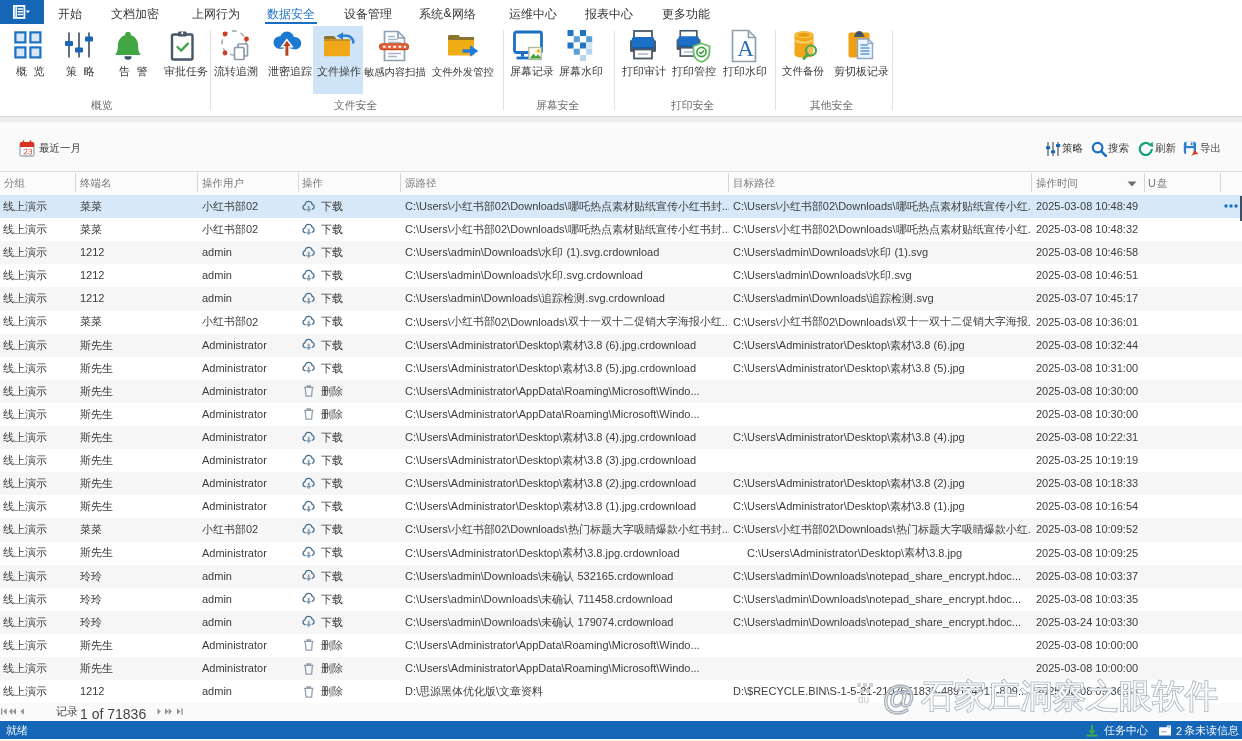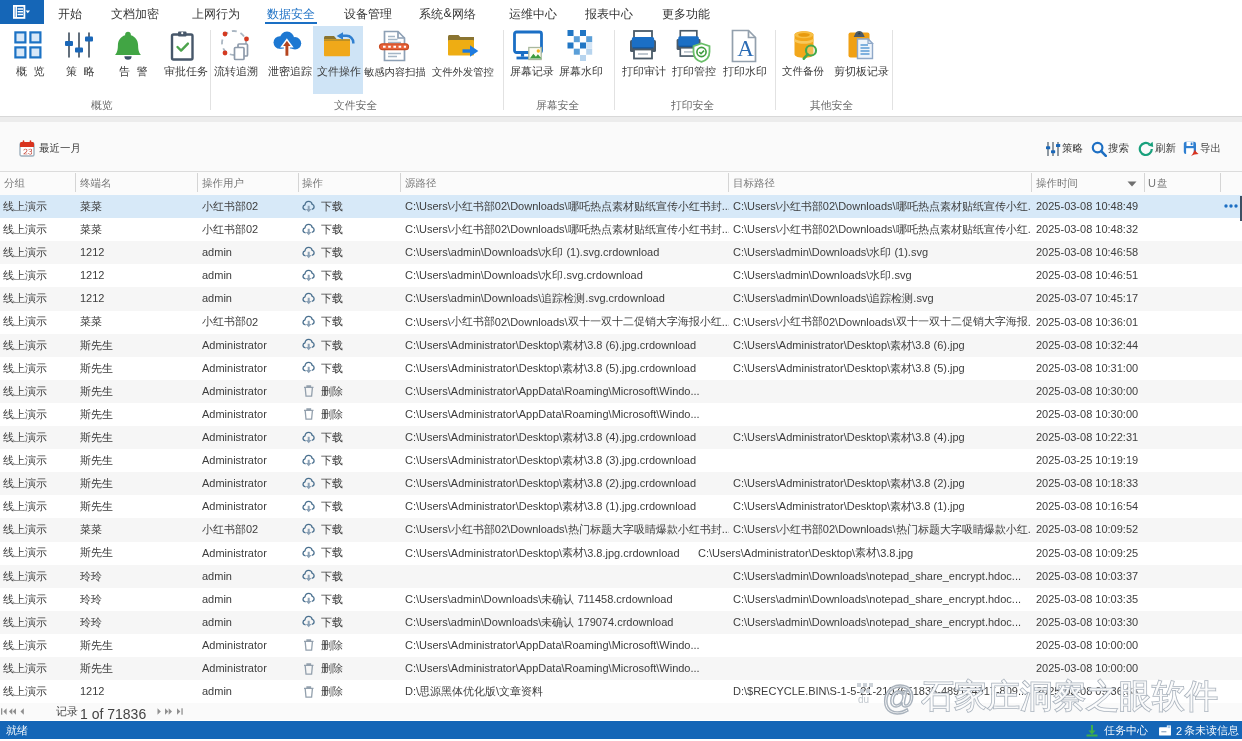--- a/index.html
+++ b/index.html
@@ -697,39 +697,42 @@
       <span class="c" style="left:202px">Administrator</span>
       <span class="c" style="left:302px"><svg style="vertical-align:-2.5px" width="13" height="13" viewBox="0 0 13 13">
           <path d="M3.6 9.8C2.1 9.7 1 8.6 1 7.3c0-1.2.8-2.2 2-2.5.3-1.9 1.8-3.4 3.6-3.4 1.8 0 3.3 1.3 3.6 3 1.1.2 1.9 1.2 1.9 2.4 0 1.3-1 2.4-2.3 2.5" fill="none" stroke="#4a708f" stroke-width="1.3"></path>
 <path fill="#8ba1b6" d="M5.7 5.8h2v3.3h1.9L6.7 12.2 3.8 9.1h1.9z"></path>
 </svg><span style="display:inline-block;width:6px"></span><svg style="vertical-align:-3.22px;" width="22.0" height="13.3" viewBox="0 -940 2048 1240">
           <use href="#r49" fill="#3d3d3d"></use>
         </svg></span>
       <span class="c clip" style="left:405px;width:324px">C:\Users\Administrator\Desktop\<svg style="vertical-align:-3.22px;" width="22.0" height="13.3" viewBox="0 -940 2048 1240">
           <use href="#r57" fill="#3d3d3d"></use>
         </svg>\3.8.jpg.crdownload</span>
-      <span class="c clip" style="left:698px;width:298px">C:\Users\Administrator\Desktop\<svg style="vertical-align:-3.22px;" width="22.0" height="13.3" viewBox="0 -940 2048 1240">
+      <span class="c clip" style="left:747px;width:298px">C:\Users\Administrator\Desktop\<svg style="vertical-align:-3.22px;" width="22.0" height="13.3" viewBox="0 -940 2048 1240">
           <use href="#r57" fill="#3d3d3d"></use>
         </svg>\3.8.jpg</span>
       <span class="c" style="left:1036px">2025-03-08 10:09:25</span>
     </div>
     <div class="row" style="top:564.6px;background:#f6f6f6">
       <span class="c" style="left:3px"><svg style="vertical-align:-3.22px;" width="44.0" height="13.3" viewBox="0 -940 4096 1240">
           <use href="#r46" fill="#3d3d3d"></use>
         </svg></span>
       <span class="c" style="left:80px"><svg style="vertical-align:-3.22px;" width="22.0" height="13.3" viewBox="0 -940 2048 1240">
           <use href="#r61" fill="#3d3d3d"></use>
         </svg></span>
       <span class="c" style="left:202px">admin</span>
       <span class="c" style="left:302px"><svg style="vertical-align:-2.5px" width="13" height="13" viewBox="0 0 13 13">
           <path d="M3.6 9.8C2.1 9.7 1 8.6 1 7.3c0-1.2.8-2.2 2-2.5.3-1.9 1.8-3.4 3.6-3.4 1.8 0 3.3 1.3 3.6 3 1.1.2 1.9 1.2 1.9 2.4 0 1.3-1 2.4-2.3 2.5" fill="none" stroke="#4a708f" stroke-width="1.3"></path>
 <path fill="#8ba1b6" d="M5.7 5.8h2v3.3h1.9L6.7 12.2 3.8 9.1h1.9z"></path>
 </svg><span style="display:inline-block;width:6px"></span><svg style="vertical-align:-3.22px;" width="22.0" height="13.3" viewBox="0 -940 2048 1240">
           <use href="#r49" fill="#3d3d3d"></use>
         </svg></span>
+      <span class="c clip" style="left:405px;width:324px">C:\Users\admin\Downloads\<svg style="vertical-align:-3.22px;" width="33.0" height="13.3" viewBox="0 -940 3072 1240">
+          <use href="#r62" fill="#3d3d3d"></use>
+        </svg> 532165.crdownload</span>
       <span class="c clip" style="left:733px;width:298px">C:\Users\admin\Downloads\notepad_share_encrypt.hdoc...</span>
       <span class="c" style="left:1036px">2025-03-08 10:03:37</span>
     </div>
     <div class="row" style="top:587.7px;background:#ffffff">
       <span class="c" style="left:3px"><svg style="vertical-align:-3.22px;" width="44.0" height="13.3" viewBox="0 -940 4096 1240">
           <use href="#r46" fill="#3d3d3d"></use>
         </svg></span>
       <span class="c" style="left:80px"><svg style="vertical-align:-3.22px;" width="22.0" height="13.3" viewBox="0 -940 2048 1240">
           <use href="#r61" fill="#3d3d3d"></use>
         </svg></span>
@@ -757,21 +760,21 @@
       <span class="c" style="left:302px"><svg style="vertical-align:-2.5px" width="13" height="13" viewBox="0 0 13 13">
           <path d="M3.6 9.8C2.1 9.7 1 8.6 1 7.3c0-1.2.8-2.2 2-2.5.3-1.9 1.8-3.4 3.6-3.4 1.8 0 3.3 1.3 3.6 3 1.1.2 1.9 1.2 1.9 2.4 0 1.3-1 2.4-2.3 2.5" fill="none" stroke="#4a708f" stroke-width="1.3"></path>
 <path fill="#8ba1b6" d="M5.7 5.8h2v3.3h1.9L6.7 12.2 3.8 9.1h1.9z"></path>
 </svg><span style="display:inline-block;width:6px"></span><svg style="vertical-align:-3.22px;" width="22.0" height="13.3" viewBox="0 -940 2048 1240">
           <use href="#r49" fill="#3d3d3d"></use>
         </svg></span>
       <span class="c clip" style="left:405px;width:324px">C:\Users\admin\Downloads\<svg style="vertical-align:-3.22px;" width="33.0" height="13.3" viewBox="0 -940 3072 1240">
           <use href="#r62" fill="#3d3d3d"></use>
         </svg> 179074.crdownload</span>
       <span class="c clip" style="left:733px;width:298px">C:\Users\admin\Downloads\notepad_share_encrypt.hdoc...</span>
-      <span class="c" style="left:1036px">2025-03-08 10:03:30</span>
+      <span class="c" style="left:1036px">2025-03-24 10:03:30</span>
     </div>
     <div class="row" style="top:633.9px;background:#ffffff">
       <span class="c" style="left:3px"><svg style="vertical-align:-3.22px;" width="44.0" height="13.3" viewBox="0 -940 4096 1240">
           <use href="#r46" fill="#3d3d3d"></use>
         </svg></span>
       <span class="c" style="left:80px"><svg style="vertical-align:-3.22px;" width="33.0" height="13.3" viewBox="0 -940 3072 1240">
           <use href="#r56" fill="#3d3d3d"></use>
         </svg></span>
       <span class="c" style="left:202px">Administrator</span>
       <span class="c" style="left:302px"><svg style="vertical-align:-2.5px" width="13" height="13" viewBox="0 0 13 13">

